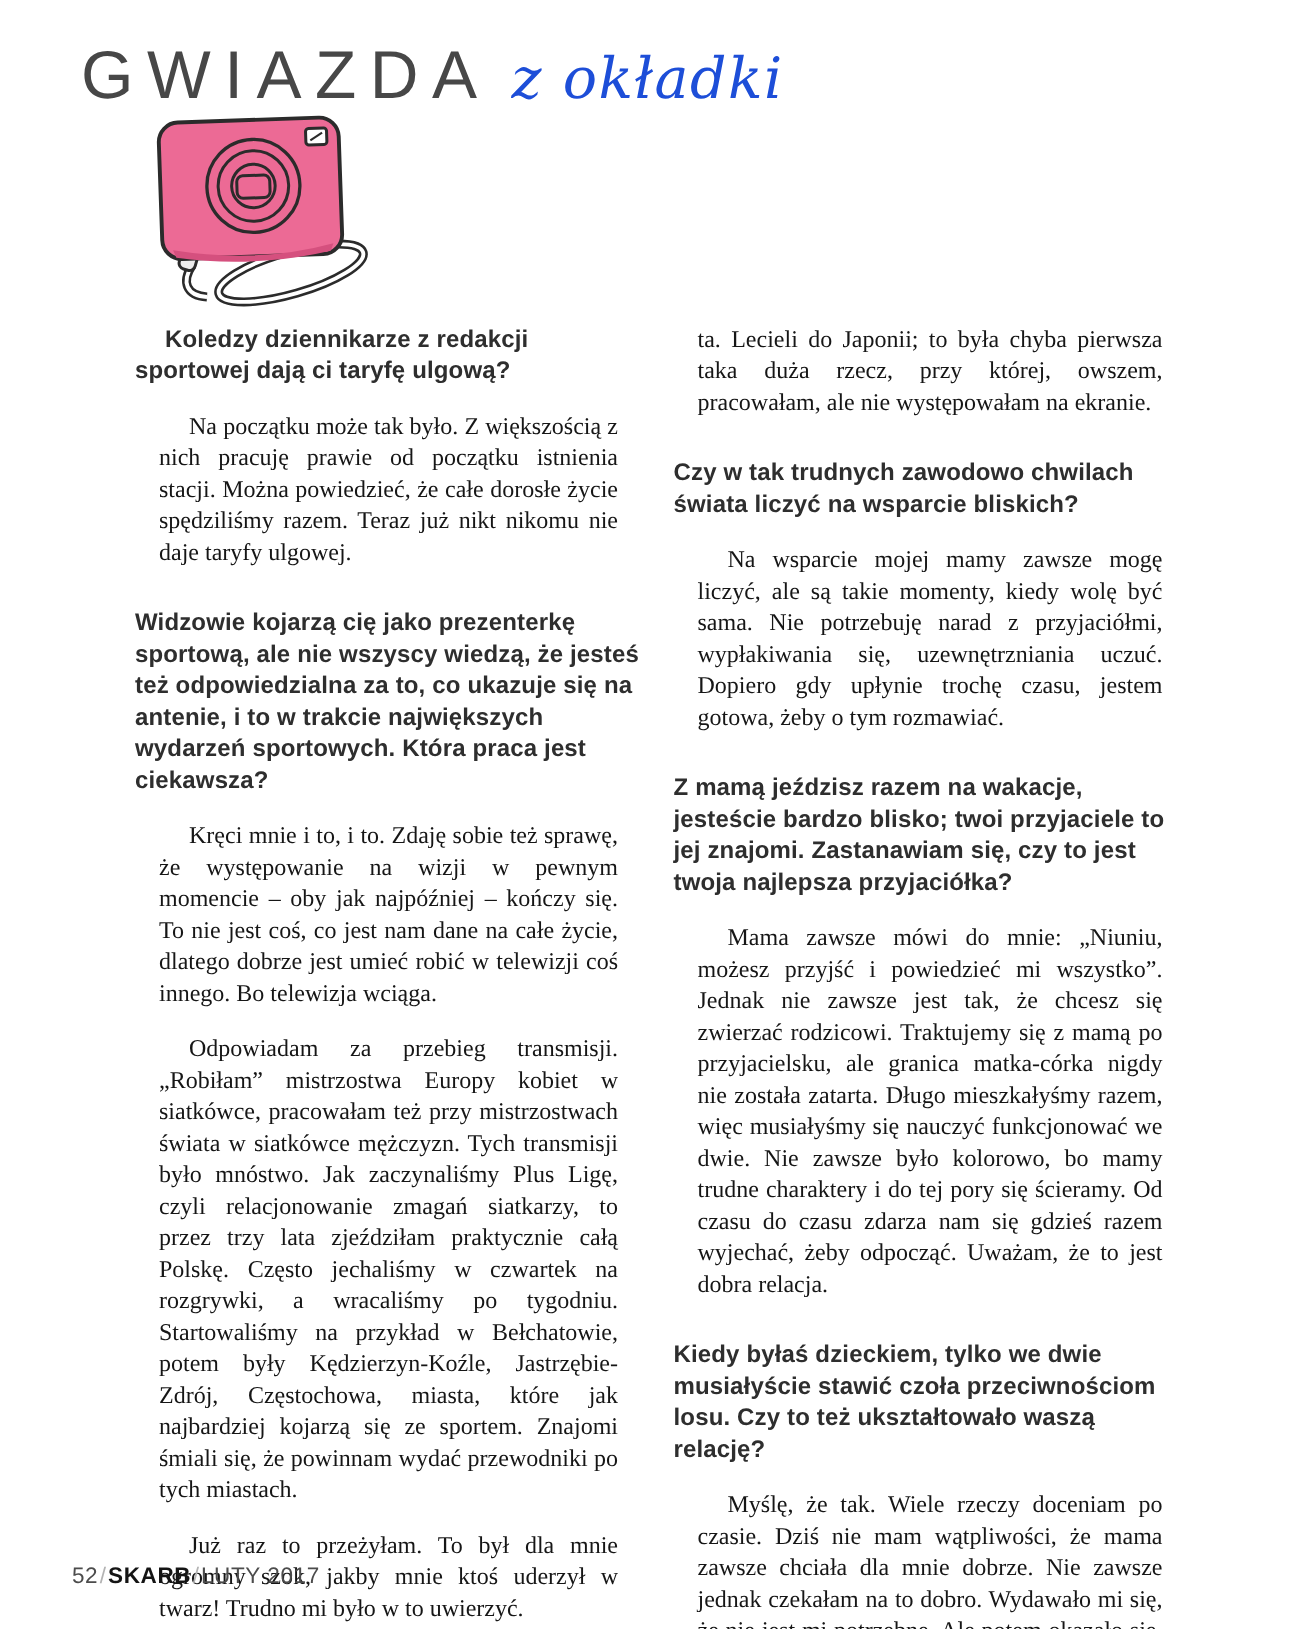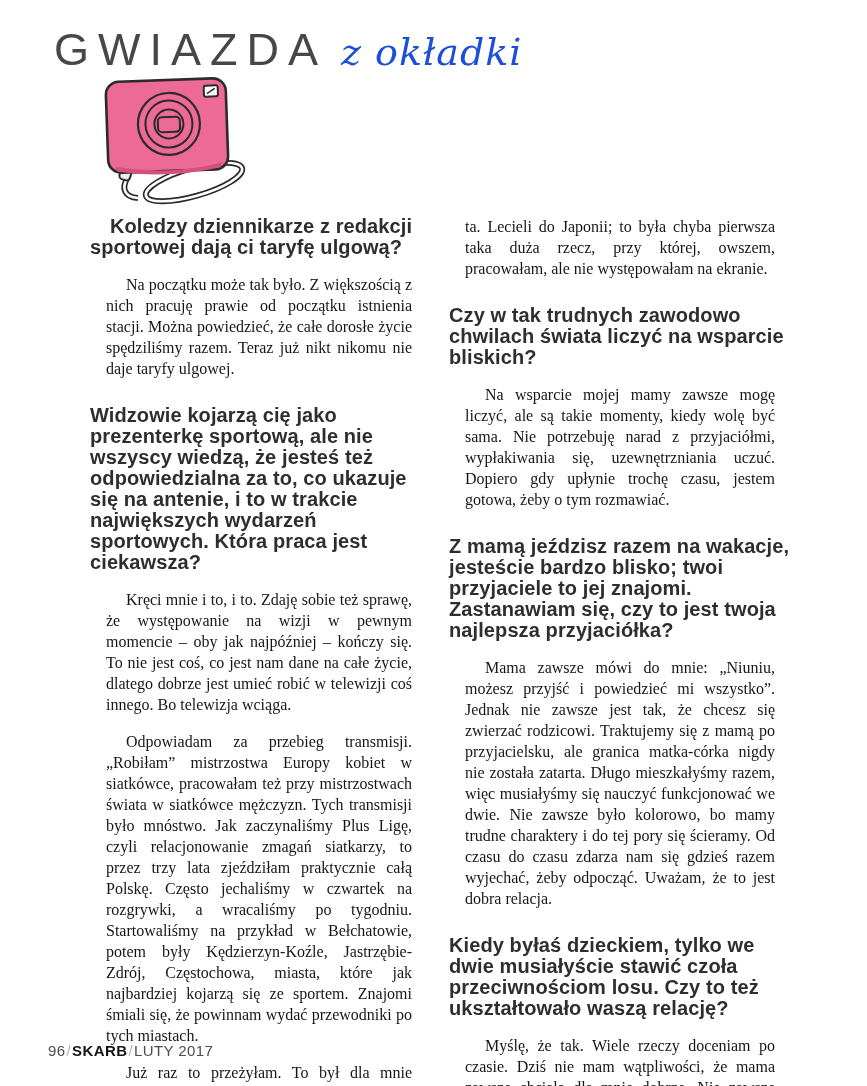--- a/index.html
+++ b/index.html
@@ -24,21 +24,21 @@
     margin-left:14px; letter-spacing:1px;
   }
   
   #camera-wrap { position:absolute; left:80px; top:74px; width:188px; height:134px; }
   
   .col { position:absolute; top:216px; }
   #col-left  { left:90px;  width:338px; }
   #col-right { left:449px; width:342px; }
   .q {
     font-family:"Liberation Sans", sans-serif;
-    font-weight:bold; font-size:20px; line-height:21px;
+    font-weight:bold; font-size:16px; line-height:21px;
     color:#2e2e2e; margin:26px 0 0 0; letter-spacing:0.1px;
     text-align:left;
   }
   .a {
     font-family:"Liberation Serif", serif;
     font-size:16px; line-height:21px; color:#161616;
     text-align:justify; text-indent:20px; margin:16px;
   }
   .q.indent { text-indent:20px; }
   .a.noindent { text-indent:0; }
@@ -106,16 +106,16 @@
       <p class="a">Na wsparcie mojej mamy zawsze mogę liczyć, ale są takie momenty, kiedy wolę być sama. Nie potrzebuję narad z przyjaciółmi, wypłakiwania się, uzewnętrzniania uczuć. Dopiero gdy upłynie trochę czasu, jestem gotowa, żeby o tym rozmawiać.</p>
       <p class="q">Z mamą jeździsz razem na wakacje, jesteście bardzo blisko; twoi przyjaciele to jej znajomi. Zastanawiam się, czy to jest twoja najlepsza przyjaciółka?</p>
       <p class="a">Mama zawsze mówi do mnie: „Niuniu, możesz przyjść i powiedzieć mi wszystko”. Jednak nie zawsze jest tak, że chcesz się zwierzać rodzicowi. Traktujemy się z mamą po przyjacielsku, ale granica matka-córka nigdy nie została zatarta. Długo mieszkałyśmy razem, więc musiałyśmy się nauczyć funkcjonować we dwie. Nie zawsze było kolorowo, bo mamy trudne charaktery i do tej pory się ścieramy. Od czasu do czasu zdarza nam się gdzieś razem wyjechać, żeby odpocząć. Uważam, że to jest dobra relacja.</p>
       <p class="q">Kiedy byłaś dzieckiem, tylko we dwie musiałyście stawić czoła przeciwnościom losu. Czy to też ukształtowało waszą relację?</p>
       <p class="a">Myślę, że tak. Wiele rzeczy doceniam po czasie. Dziś nie mam wątpliwości, że mama zawsze chciała dla mnie dobrze. Nie zawsze jednak czekałam na to dobro. Wydawało mi się, że nie jest mi potrzebne. Ale potem okazało się, że rady mamy były bezbłędne.</p>
       <p class="a">Powiem tak: mam swoje za nikomu.</p>
       <p class="q">Czy zdarza się, że mama i dziś dzwoni do ciebie i mówi, jak wypadłaś w telewizji albo na zdjęciach z różnych uroczystości?</p>
     </div>
 
   <div id="footer">
-    <span>96</span><span class="sep">/</span><span class="mag">SKARB</span><span class="sep">/</span><span>LUTY 2017</span>
+    <span>52</span><span class="sep">/</span><span class="mag">SKARB</span><span class="sep">/</span><span>LUTY 2017</span>
   </div>
 
 </div>
 
 </body></html>

